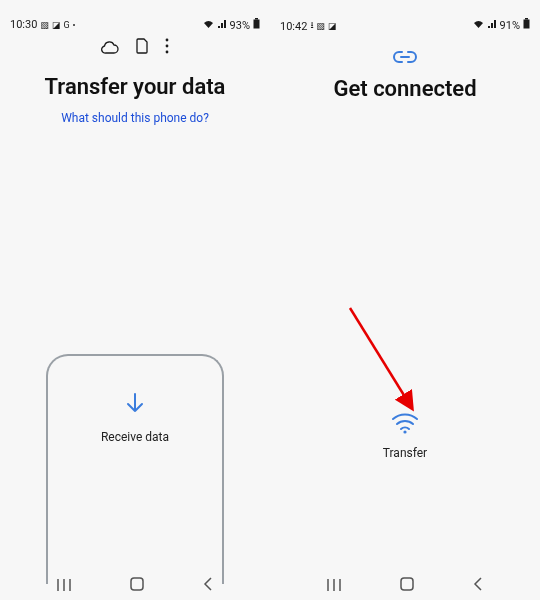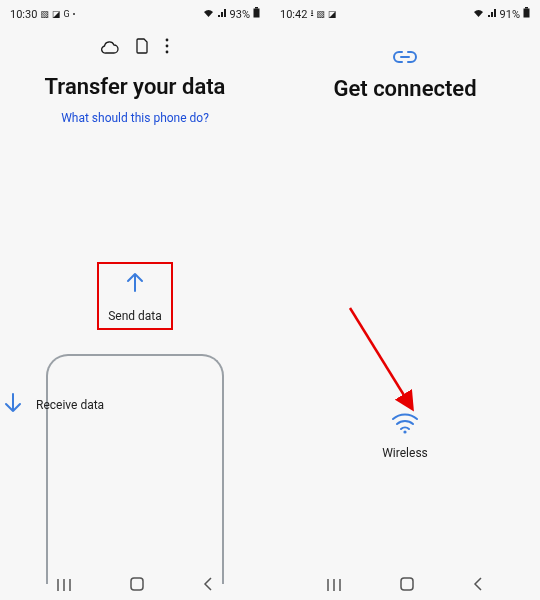--- a/index.html
+++ b/index.html
@@ -14,22 +14,22 @@
   }
   .phone {
     width: 270px;
     height: 600px;
     position: relative;
     background: #f7f7f7;
   }
   .status-bar {
     display: flex;
     justify-content: space-between;
-    align-items: center;
-    padding: 8px 10px 0 10px;
+    align-items: flex-start;
+    padding: 18px 10px 0 10px;
     font-size: 11px;
     color: #1a1a1a;
     height: 20px;
     gap: 20px;
   }
   .status-left { display: flex; align-items: center; gap: 3px; }
   .status-right { display: flex; align-items: center; gap: 3px; }
   .toolbar {
     display: flex;
     justify-content: center;
@@ -91,21 +91,21 @@
     height: 230px;
     border: 2px solid #9aa0a6;
     border-bottom: none;
     border-radius: 22px 22px 0 0;
   }
   .receive-option {
     position: absolute;
     left: 0; right: 0;
     top: 390px;
     display: flex;
-    flex-direction: row;
+    flex-direction: column;
     align-items: center;
     gap: 10px;
   }
   
   .cable-option {
     position: absolute;
     left: 0; right: 0;
     top: 240px;
   }
   .wireless-option {
@@ -182,28 +182,20 @@
           <circle cx="2" cy="2" r="1.4" fill="#1a1a1a"></circle>
           <circle cx="2" cy="8" r="1.4" fill="#1a1a1a"></circle>
           <circle cx="2" cy="14" r="1.4" fill="#1a1a1a"></circle>
         </svg>
     </span>
   </div>
 
   <div class="title">Transfer your data</div>
   <div class="subtitle">What should this phone do?</div>
 
-  <div class="send-box">
-    <span>
-      <svg width="26" height="26" viewBox="0 0 26 26">
-          <path d="M13 22V5M6 12l7-7 7 7" fill="none" stroke="#3b7ddd" stroke-width="2" stroke-linecap="round" stroke-linejoin="round"></path>
-        </svg>
-    </span>
-    <span class="option-label">Send data</span>
-  </div>
 
   <div class="phone-frame"></div>
 
   <div class="receive-option option">
     <span>
       <svg width="26" height="26" viewBox="0 0 26 26">
           <path d="M13 4v17M6 14l7 7 7-7" fill="none" stroke="#3b7ddd" stroke-width="2" stroke-linecap="round" stroke-linejoin="round"></path>
         </svg>
     </span>
     <span class="option-label">Receive data</span>
@@ -266,21 +258,21 @@
   <div class="title">Get connected</div>
 
 
   <div class="wireless-option option">
     <span>
       <svg width="30" height="22" viewBox="0 0 30 22">
         <path d="M3 7a18 18 0 0 1 24 0M7 12a12 12 0 0 1 16 0M11 17a6 6 0 0 1 8 0" fill="none" stroke="#3b7ddd" stroke-width="2" stroke-linecap="round"></path>
         <circle cx="15" cy="20" r="1.6" fill="#3b7ddd"></circle>
       </svg>
     </span>
-    <span class="option-label">Wireless</span>
+    <span class="option-label">Transfer</span>
   </div>
 
   <div class="navbar">
     <span>
       <svg width="16" height="14" viewBox="0 0 16 14">
           <path d="M2 1v12M8 1v12M14 1v12" stroke="#555" stroke-width="1.5"></path>
         </svg>
     </span>
     <span>
       <svg width="16" height="16" viewBox="0 0 16 16">

